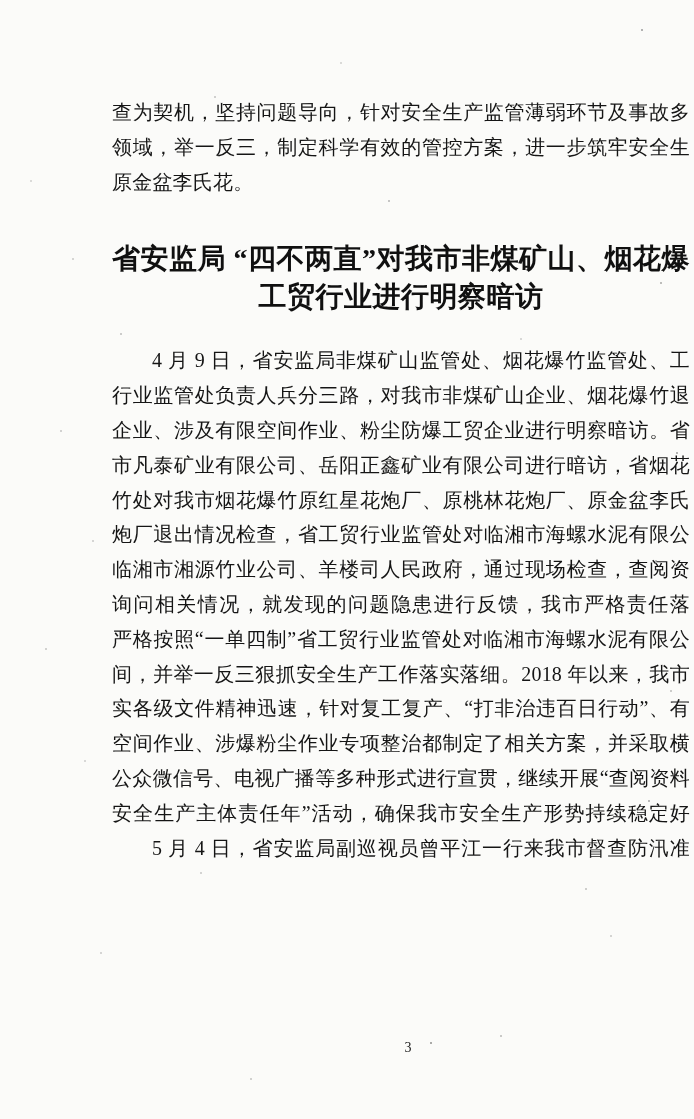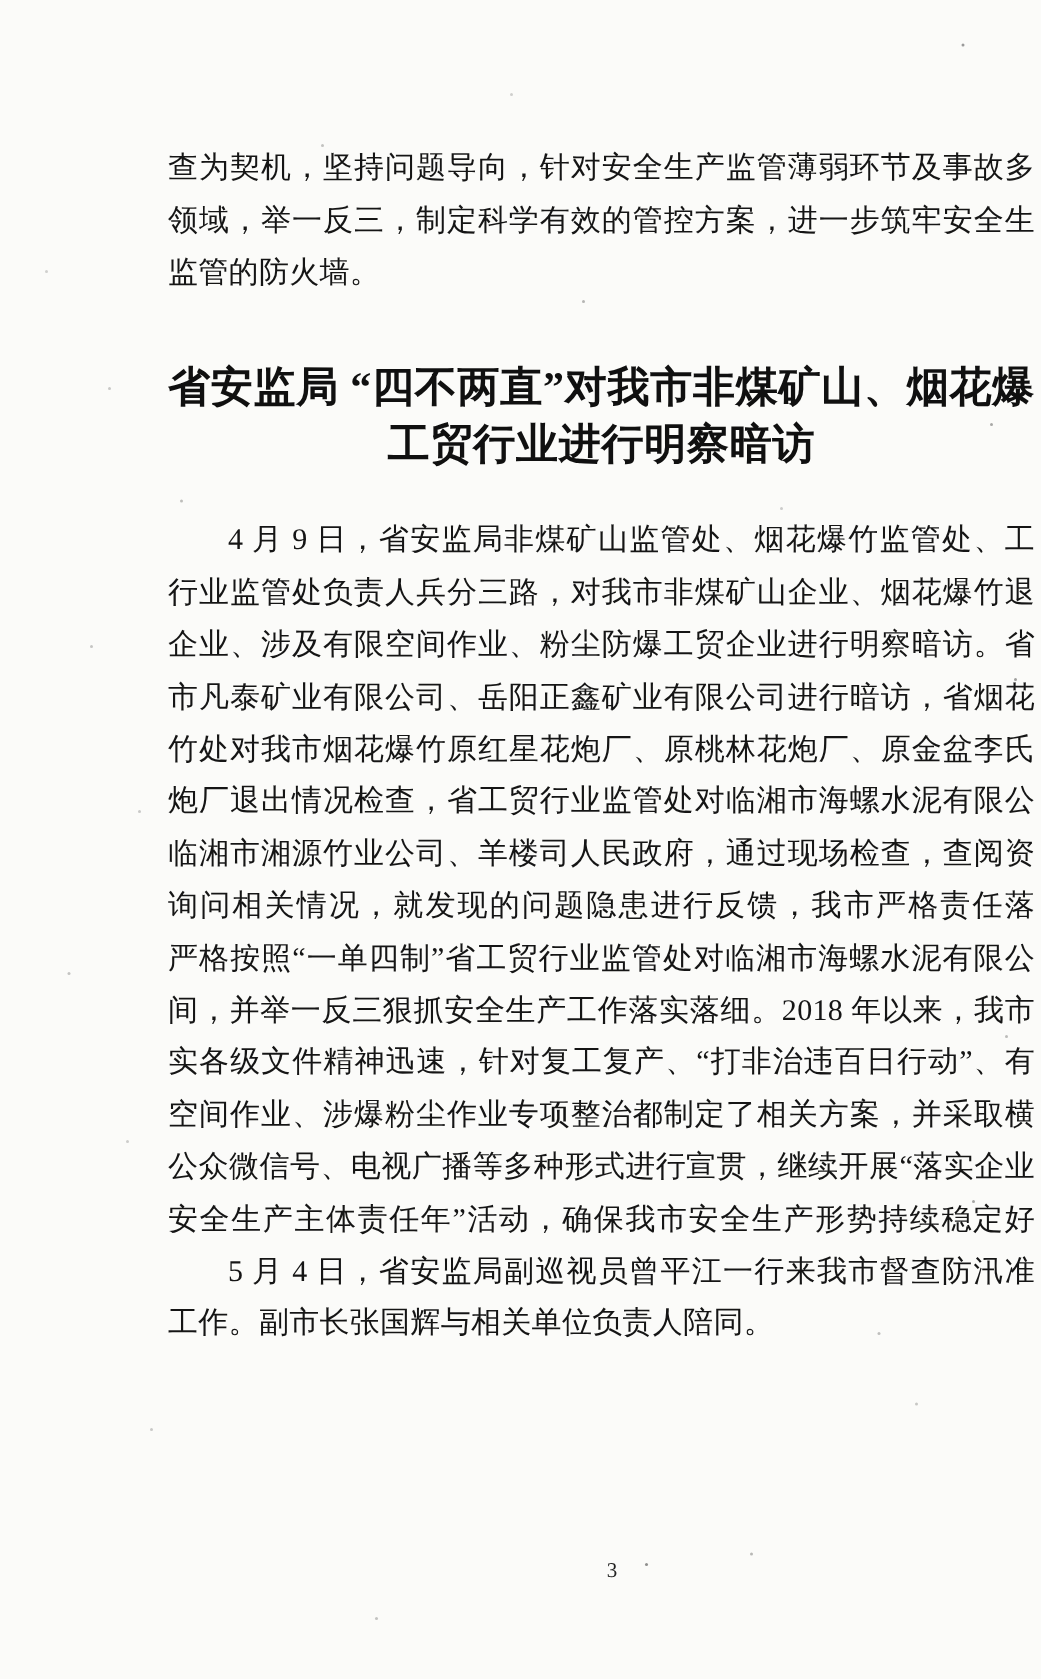--- a/index.html
+++ b/index.html
@@ -71,41 +71,40 @@
 </style>
 </head>
 <body>
 
 <div class="page">
   <div class="speckles"></div>
   <div class="content">
       <div class="block paragraph">
         <div class="body-line">查为契机，坚持问题导向，针对安全生产监管薄弱环节及事故多发</div>
         <div class="body-line">领域，举一反三，制定科学有效的管控方案，进一步筑牢安全生产</div>
-        <div class="body-line last-line">监管的防火墙。</div>
+        <div class="body-line last-line">原金盆李氏花。</div>
       </div>
       <div class="block heading">
         <div class="heading-line">省安监局 “四不两直”对我市非煤矿山、烟花爆竹、</div>
         <div class="heading-line">工贸行业进行明察暗访</div>
       </div>
       <div class="block paragraph">
         <div class="body-line first-line">4 月 9 日，省安监局非煤矿山监管处、烟花爆竹监管处、工贸</div>
         <div class="body-line">行业监管处负责人兵分三路，对我市非煤矿山企业、烟花爆竹退出</div>
         <div class="body-line">企业、涉及有限空间作业、粉尘防爆工贸企业进行明察暗访。省局</div>
         <div class="body-line">市凡泰矿业有限公司、岳阳正鑫矿业有限公司进行暗访，省烟花爆</div>
         <div class="body-line">竹处对我市烟花爆竹原红星花炮厂、原桃林花炮厂、原金盆李氏花</div>
         <div class="body-line">炮厂退出情况检查，省工贸行业监管处对临湘市海螺水泥有限公司、</div>
         <div class="body-line">临湘市湘源竹业公司、羊楼司人民政府，通过现场检查，查阅资料，</div>
         <div class="body-line">询问相关情况，就发现的问题隐患进行反馈，我市严格责任落实，</div>
         <div class="body-line">严格按照“一单四制”省工贸行业监管处对临湘市海螺水泥有限公司</div>
         <div class="body-line">间，并举一反三狠抓安全生产工作落实落细。2018 年以来，我市落</div>
         <div class="body-line">实各级文件精神迅速，针对复工复产、“打非治违百日行动”、有限</div>
         <div class="body-line">空间作业、涉爆粉尘作业专项整治都制定了相关方案，并采取横幅、</div>
-        <div class="body-line">公众微信号、电视广播等多种形式进行宣贯，继续开展“落实企业</div>
+        <div class="body-line">公众微信号、电视广播等多种形式进行宣贯，继续开展“查阅资料</div>
         <div class="body-line last-line">安全生产主体责任年”活动，确保我市安全生产形势持续稳定好转。</div>
       </div>
       <div class="block paragraph">
         <div class="body-line first-line">5 月 4 日，省安监局副巡视员曾平江一行来我市督查防汛准备</div>
-        <div class="body-line last-line">工作。副市长张国辉与相关单位负责人陪同。</div>
       </div>
     </div>
   <div class="page-number">3</div>
 </div>
 
 </body></html>

